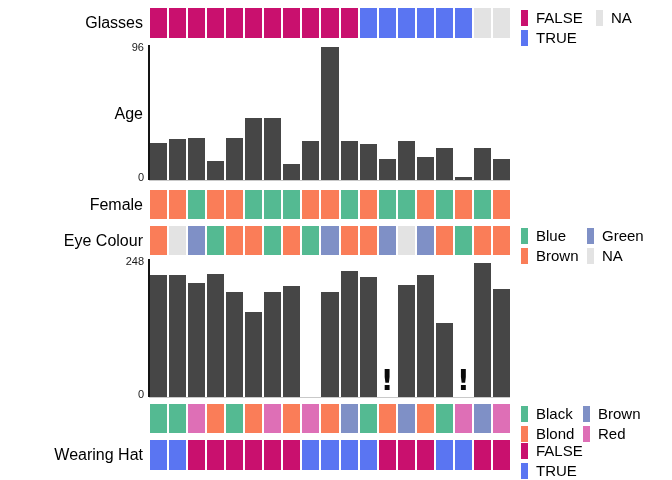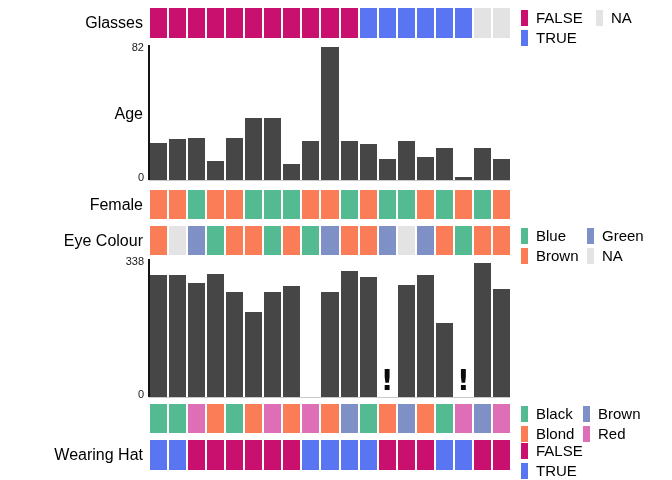--- a/index.html
+++ b/index.html
@@ -76,21 +76,21 @@
         </div>
         <div class="item">
           <span class="sw" style="background: rgb(90, 117, 242);"></span>
           <span class="lt">TRUE</span>
         </div>
       </div>
   </div>
 
   <div class="row barchart" id="row-age">
     <div class="row-label">Age</div>
-    <span class="tick tick-top">82</span>
+    <span class="tick tick-top">96</span>
     <span class="tick tick-bottom">0</span>
     <div class="axis"></div>
     <div class="baseline"></div>
     <div class="cells">
         <div class="bcell">
           <div class="bar" style="background: rgb(70, 70, 70); height: 28.0488%;"></div>
         </div>
         <div class="bcell">
           <div class="bar" style="background: rgb(70, 70, 70); height: 30.4878%;"></div>
         </div>
@@ -210,21 +210,21 @@
           <span class="lt">Brown</span>
         </div>
         <div class="item">
           <span class="sw" style="background: rgb(227, 227, 227);"></span>
           <span class="lt">NA</span>
         </div>
       </div>
   </div>
 
   <div class="row barchart" id="row-height">
-    <span class="tick tick-top">338</span>
+    <span class="tick tick-top">248</span>
     <span class="tick tick-bottom">0</span>
     <div class="axis"></div>
     <div class="baseline"></div>
     <div class="cells">
         <div class="bcell">
           <div class="bar" style="background: rgb(70, 70, 70); height: 89.7959%;"></div>
         </div>
         <div class="bcell">
           <div class="bar" style="background: rgb(70, 70, 70); height: 89.7959%;"></div>
         </div>

